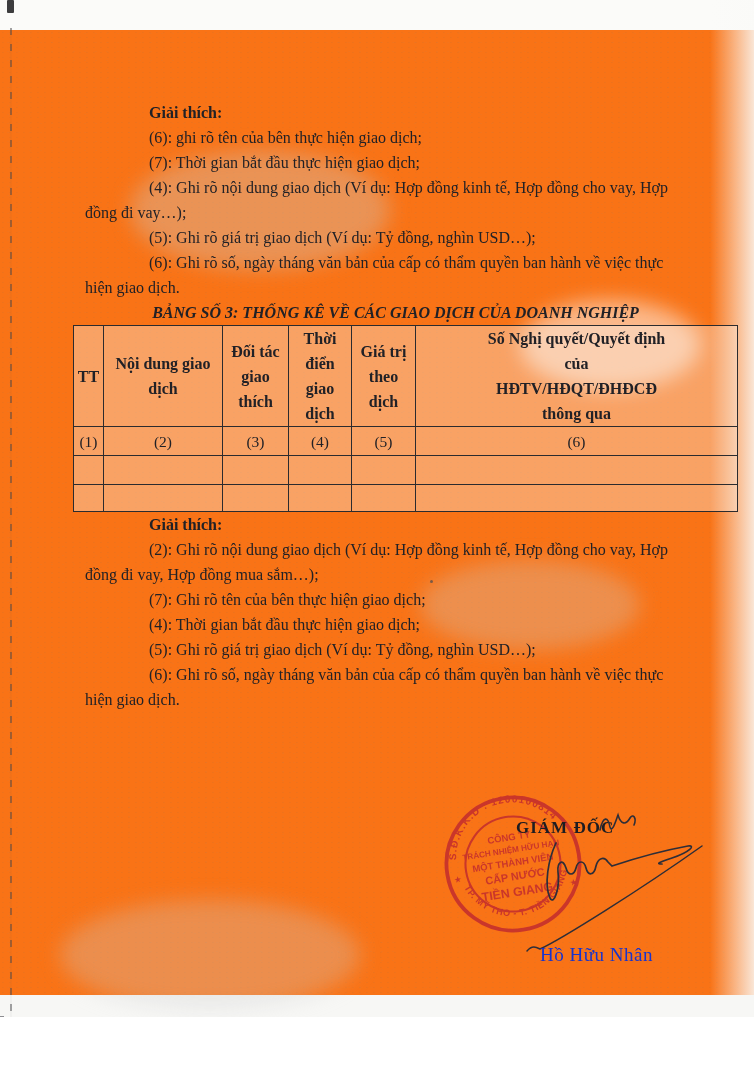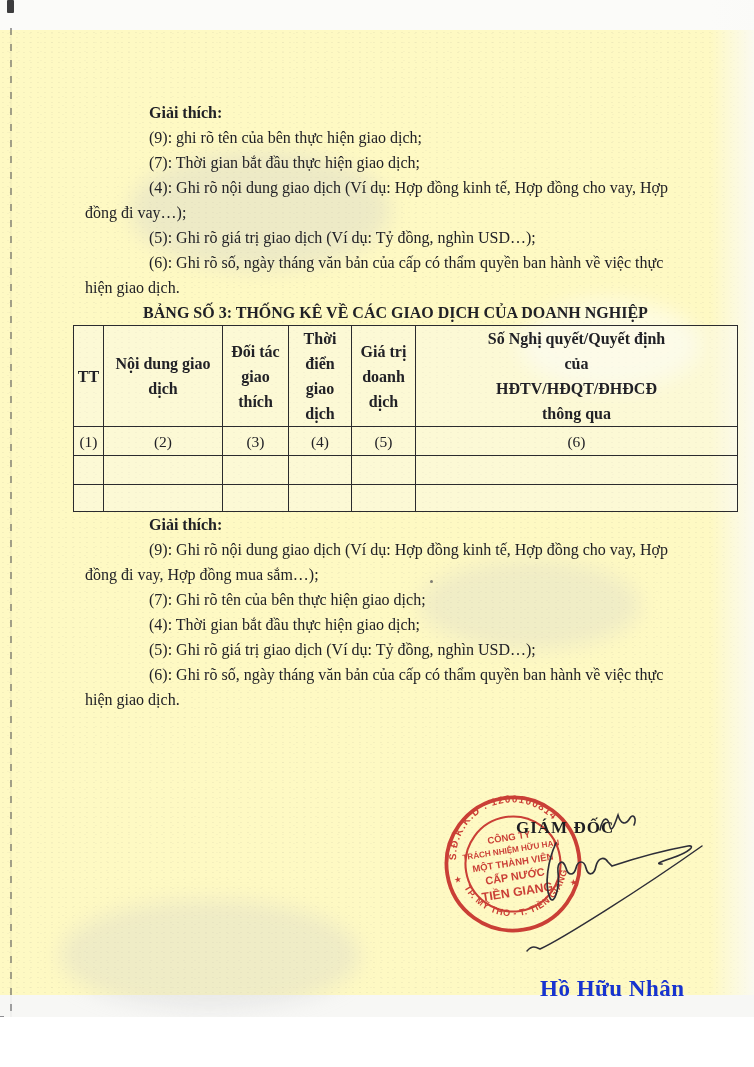--- a/index.html
+++ b/index.html
@@ -1,18 +1,18 @@
 <!DOCTYPE html>
 <html><head>
 <meta charset="utf-8">
 <style>
   html,body{margin:0;padding:0;background:#ffffff;}
   .page{
     position:relative;width:754px;height:1017px;overflow:hidden;
-    background:#fef9c3;
+    background:#f97316;
     font-family:"Liberation Serif","DejaVu Serif",serif;
     color:#212126;
   }
   .grain{
     position:absolute;inset:0;pointer-events:none;
     background-image:
       radial-gradient(rgba(110,110,112,0.07) 1px, transparent 1px),
       radial-gradient(rgba(140,140,138,0.06) 1px, transparent 1px);
     background-size:7px 5px, 11px 9px;
     background-position:0 0, 3px 2px;
@@ -33,21 +33,21 @@
   .mark-bottomleft{position:absolute;left:0;top:1016px;width:4px;height:22px;background:#55555a;opacity:.65;}
   .noise-dot{position:absolute;left:430px;top:580px;width:3px;height:3px;background:#4a4a4e;border-radius:50%;opacity:.7;}
 
   .content{
     position:absolute;left:0;top:0;width:754px;
     padding:100px 48px 0 85px;box-sizing:border-box;
     font-size:16px;line-height:25px;
   }
   .para{margin:0;text-indent:64px;white-space:pre-line;}
   .bold{font-weight:bold;}
-  .tbl-title{margin:0;text-align:center;font-weight:bold;white-space:pre-line;}
+  .tbl-title{margin:0;text-align:center;font-weight:bold;white-space:pre-line;font-style:italic;}
 
   table.bang3{
     border-collapse:collapse;table-layout:fixed;
     width:664px;margin-left:-12px;
     background:rgba(248,248,246,0.35);
   }
   table.bang3 td{
     border:1.6px solid #2b2b2e;
     text-align:center;vertical-align:middle;
     white-space:pre-line;
@@ -65,22 +65,22 @@
     position:absolute;left:516px;top:818px;z-index:3;
     font-weight:bold;font-size:17px;letter-spacing:1px;color:#1d1d22;
     white-space:nowrap;
     text-align:center;
   }
   .stamp{position:absolute;left:437px;top:788px;width:152px;height:152px;z-index:2;transform:rotate(-9deg);opacity:.93;}
   .stamp text{font-family:"Liberation Sans","DejaVu Sans",sans-serif;fill:#c7322c;font-weight:bold;}
   .ink{position:absolute;left:515px;top:833px;z-index:4;}
   .squiggle{position:absolute;left:596px;top:806px;z-index:4;}
   .sig-name{
-    position:absolute;left:540px;top:976px;z-index:5;
-    font-weight:bold;font-size:23px;letter-spacing:.5px;color:#1733cf;
+    position:absolute;left:540px;top:944px;z-index:5;
+    font-weight:normal;font-size:19px;letter-spacing:.5px;color:#1733cf;
     white-space:nowrap;
   }
 </style>
 </head>
 <body>
 
 <div class="page">
 
   <div class="grain"></div>
   <div class="band-top"></div>
@@ -91,21 +91,21 @@
   <div class="smudge s3"></div>
   <div class="smudge s4"></div>
   <div class="mark-topleft"></div>
   <div class="scratch-left"></div>
   <div class="mark-bottomleft"></div>
   <div class="noise-dot"></div>
 
   <div class="content">
 
     <p class="para bold">Giải thích:</p>
-    <p class="para">(9): ghi rõ tên của bên thực hiện giao dịch;</p>
+    <p class="para">(6): ghi rõ tên của bên thực hiện giao dịch;</p>
     <p class="para">(7): Thời gian bắt đầu thực hiện giao dịch;</p>
     <p class="para">(4): Ghi rõ nội dung giao dịch (Ví dụ: Hợp đồng kinh tế, Hợp đồng cho vay, Hợp
 đồng đi vay…);</p>
     <p class="para">(5): Ghi rõ giá trị giao dịch (Ví dụ: Tỷ đồng, nghìn USD…);</p>
     <p class="para">(6): Ghi rõ số, ngày tháng văn bản của cấp có thẩm quyền ban hành về việc thực
 hiện giao dịch.</p>
 
 
     <p class="tbl-title">BẢNG SỐ 3: THỐNG KÊ VỀ CÁC GIAO DỊCH CỦA DOANH NGHIỆP</p>
 
@@ -120,21 +120,21 @@
       </colgroup>
       <tbody>
         <tr class="hdr">
           <td>TT</td>
           <td>Nội dung giao dịch</td>
           <td>Đối tác
 giao thích</td>
           <td>Thời điển
 giao dịch</td>
           <td>Giá trị
-doanh dịch</td>
+theo dịch</td>
           <td>Số Nghị quyết/Quyết định
 của
 HĐTV/HĐQT/ĐHĐCĐ
 thông qua</td>
         </tr>
         <tr class="idx">
           <td>(1)</td>
           <td>(2)</td>
           <td>(3)</td>
           <td>(4)</td>
@@ -154,21 +154,21 @@
             <td></td>
           <td></td>
             <td></td>
           <td></td>
             <td></td>
         </tr>
       </tbody>
     </table>
 
     <p class="para bold">Giải thích:</p>
-    <p class="para">(9): Ghi rõ nội dung giao dịch (Ví dụ: Hợp đồng kinh tế, Hợp đồng cho vay, Hợp
+    <p class="para">(2): Ghi rõ nội dung giao dịch (Ví dụ: Hợp đồng kinh tế, Hợp đồng cho vay, Hợp
 đồng đi vay, Hợp đồng mua sắm…);</p>
     <p class="para">(7): Ghi rõ tên của bên thực hiện giao dịch;</p>
     <p class="para">(4): Thời gian bắt đầu thực hiện giao dịch;</p>
     <p class="para">(5): Ghi rõ giá trị giao dịch (Ví dụ: Tỷ đồng, nghìn USD…);</p>
     <p class="para">(6): Ghi rõ số, ngày tháng văn bản của cấp có thẩm quyền ban hành về việc thực
 hiện giao dịch.</p>
   </div>
 
   <div class="sig-title">GIÁM ĐỐC</div>
 

